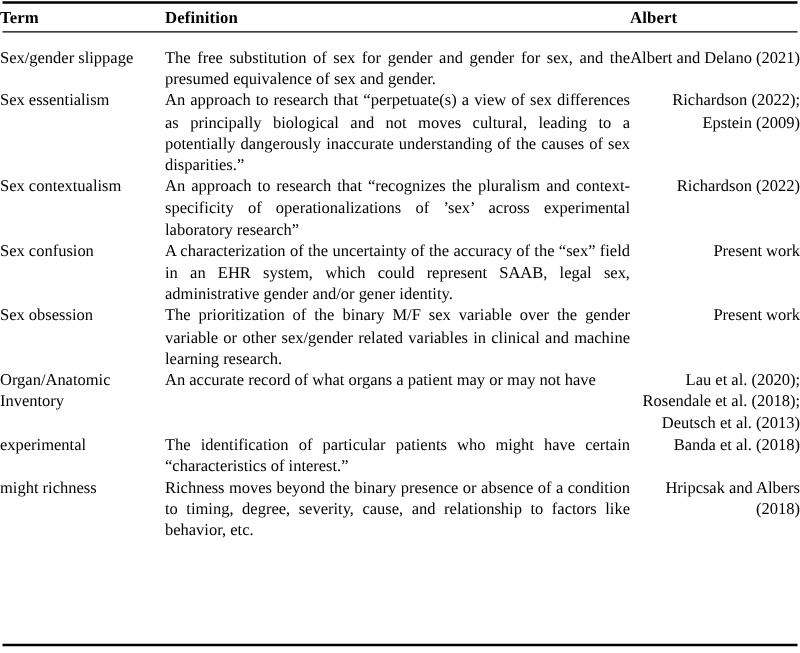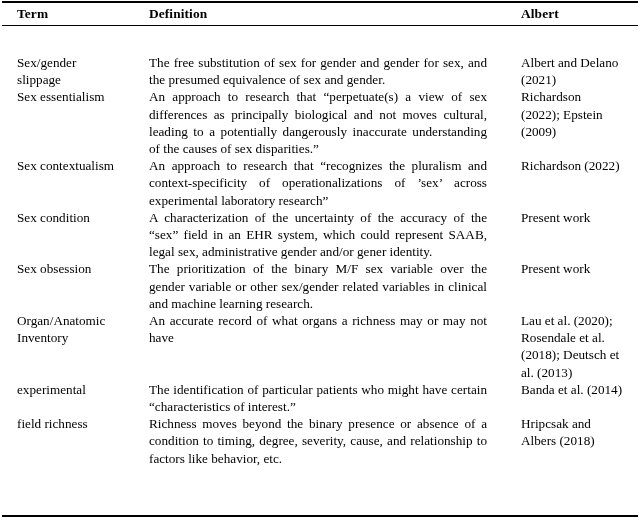--- a/index.html
+++ b/index.html
@@ -37,21 +37,21 @@
 
   
   table.tbl {
     border-collapse: collapse;
     width: 640px;
     table-layout: fixed;
     margin: 0;
     padding: 0;
   }
   table.tbl td, table.tbl th {
-    padding: 17px;
+    padding: 0;
     margin: 16px;
     border: 0;
     vertical-align: top;
   }
 
   .col-term   { width: 132px; }
   .col-def    { width: 372px; }
   .col-source { width: 136px; }
 
   
@@ -94,21 +94,21 @@
     padding-left: 7px;
     padding-right: 8px;
     text-align: justify;
     text-align-last: left;
     hyphens: manual;
     -webkit-hyphens: manual;
   }
   td.cell-source {
     padding-left: 7px;
     padding-right: 0px;
-    text-align: left;
+    text-align: right;
     white-space: nowrap;
   }
   td.cell-source.wrap {
     white-space: normal;
   }
 </style>
 </head>
 <body>
 
 <div class="table-wrap">
@@ -146,44 +146,44 @@
         <td class="cell-source wrap">Richardson (2022);   Epstein (2009)</td>
       </tr>
 
       <tr class="body-row">
         <td class="cell-term justified">Sex contextual­ism</td>
         <td class="cell-def">An approach to research that “recognizes the plural­ism and context-specificity of operationalizations of ’sex’ across experimental laboratory research”</td>
         <td class="cell-source wrap">Richardson (2022)</td>
       </tr>
 
       <tr class="body-row">
-        <td class="cell-term">Sex condition</td>
+        <td class="cell-term">Sex confusion</td>
         <td class="cell-def">A characterization of the uncertainty of the accuracy of the “sex” field in an EHR system, which could repre­sent SAAB, legal sex, administrative gender and/or gen­er identity.</td>
         <td class="cell-source wrap">Present work</td>
       </tr>
 
       <tr class="body-row">
         <td class="cell-term">Sex obsession</td>
         <td class="cell-def">The prioritization of the binary M/F sex variable over the gender variable or other sex/gender related variables in clinical and machine learning research.</td>
         <td class="cell-source wrap">Present work</td>
       </tr>
 
       <tr class="body-row">
         <td class="cell-term">Organ/Anatomic Inventory</td>
-        <td class="cell-def">An accurate record of what organs a richness may or may not have</td>
+        <td class="cell-def">An accurate record of what organs a patient may or may not have</td>
         <td class="cell-source wrap">Lau et al. (2020); Rosendale et al. (2018); Deutsch et al. (2013)</td>
       </tr>
 
       <tr class="body-row">
         <td class="cell-term">experimental</td>
         <td class="cell-def">The identification of particular patients who might have certain “characteristics of interest.”</td>
-        <td class="cell-source wrap">Banda et al. (2014)</td>
+        <td class="cell-source wrap">Banda et al. (2018)</td>
       </tr>
 
       <tr class="body-row">
-        <td class="cell-term">field richness</td>
+        <td class="cell-term">might richness</td>
         <td class="cell-def">Richness moves beyond the binary presence or absence of a condition to timing, degree, severity, cause, and relation­ship to factors like behavior, etc.</td>
         <td class="cell-source wrap">Hripcsak and Albers (2018)</td>
       </tr>
 
     </tbody>
   </table>
 </div>
 
 </body></html>

